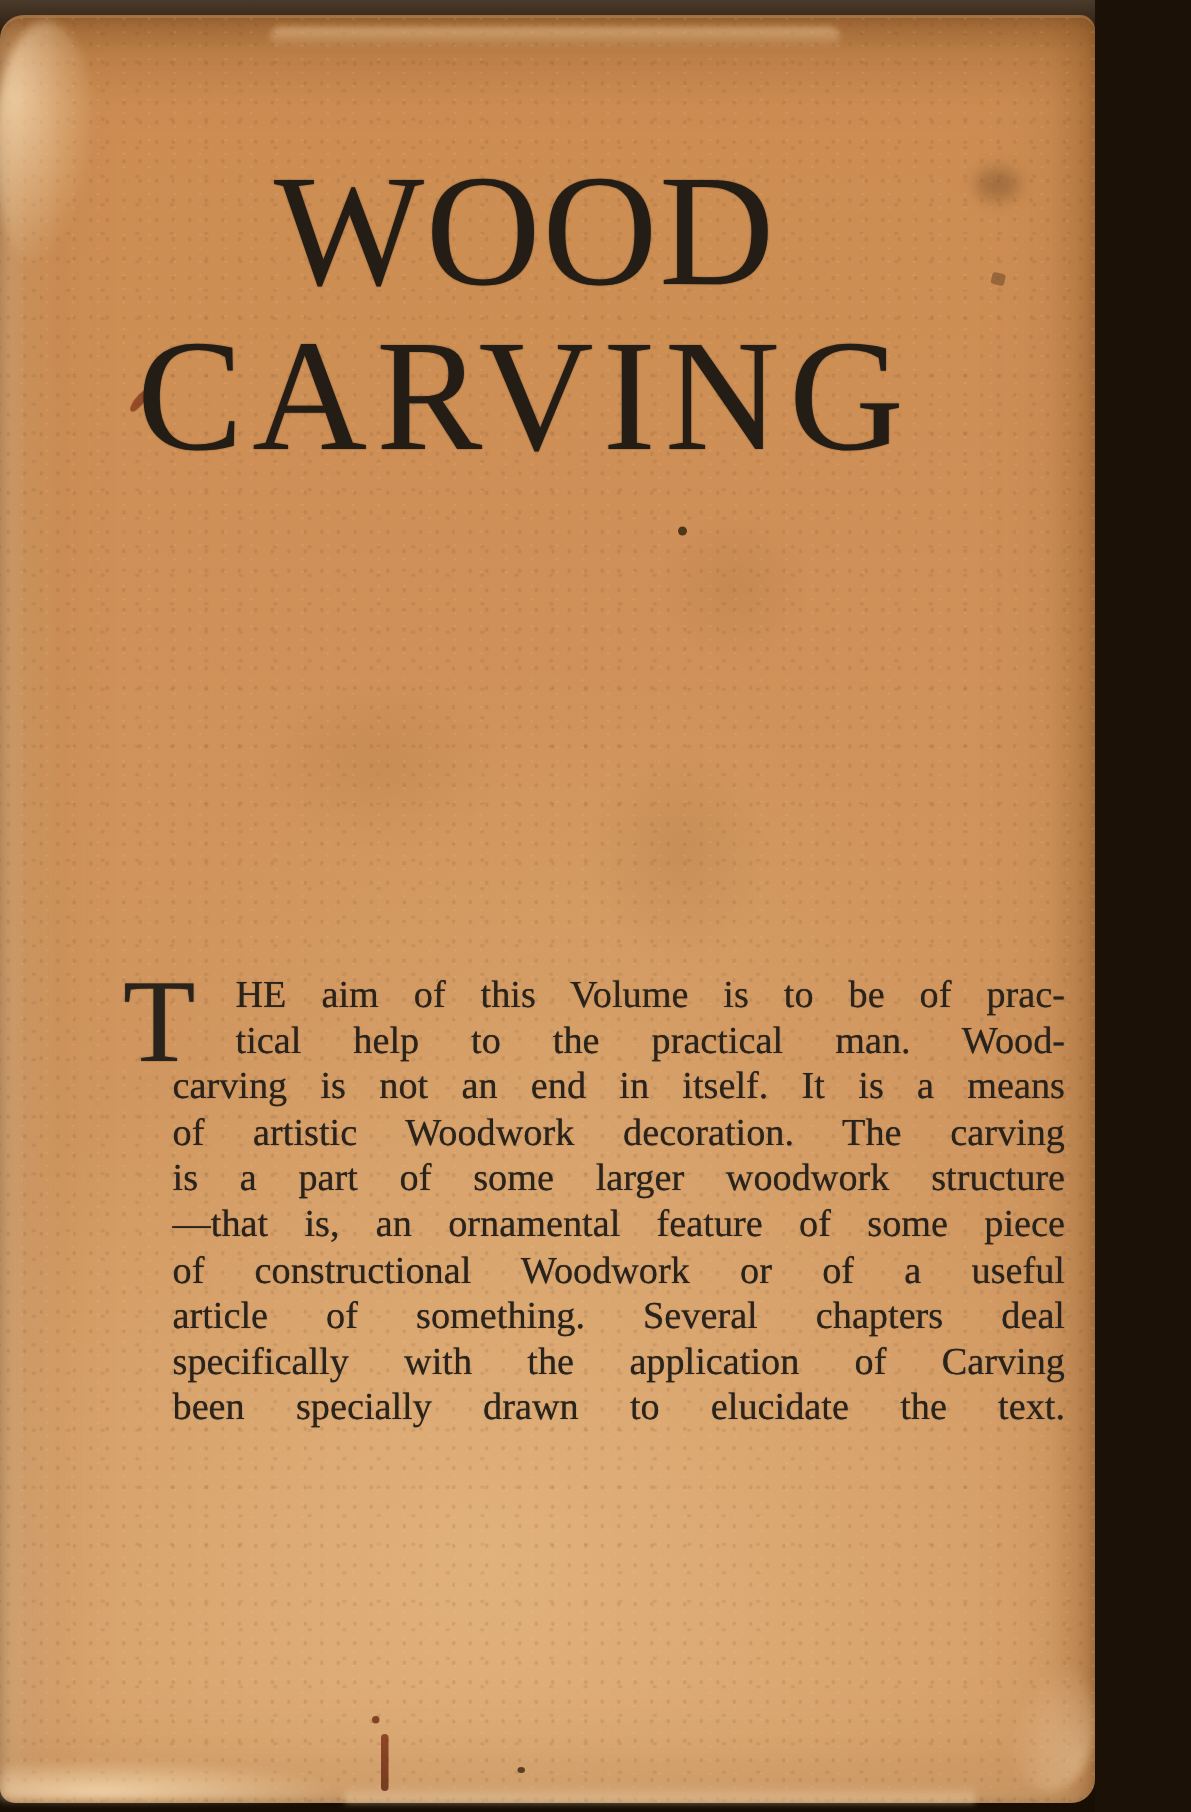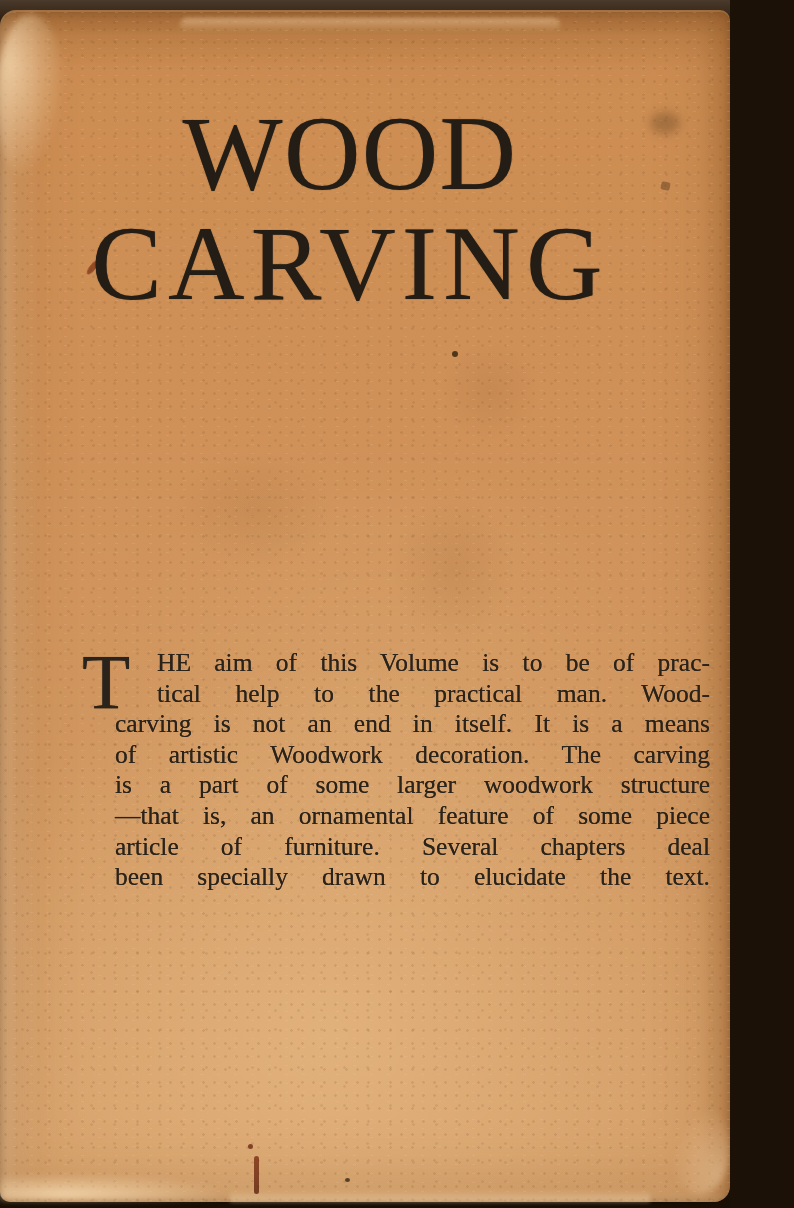--- a/index.html
+++ b/index.html
@@ -120,17 +120,19 @@
   </div>
 
   <div class="print blurb">
     <span class="drop-cap">T</span>
     <div class="pline indented">HE aim of this Volume is to be of prac-</div>
     <div class="pline indented">tical help to the practical man.  Wood-</div>
     <div class="pline">carving is not an end in itself.  It is a means</div>
     <div class="pline">of artistic Woodwork decoration.  The carving</div>
     <div class="pline">is a part of some larger woodwork structure</div>
     <div class="pline">—that is, an ornamental feature of some piece</div>
-    <div class="pline">article of furniture.  Several chapters deal</div>
+    <div class="pline">of constructional Woodwork or of a useful</div>
+    <div class="pline">article of something.  Several chapters deal</div>
+    <div class="pline">specifically with the application of Carving</div>
     <div class="pline">been specially drawn to elucidate the text.</div>
   </div>
 
 </div>
 
 </body></html>

